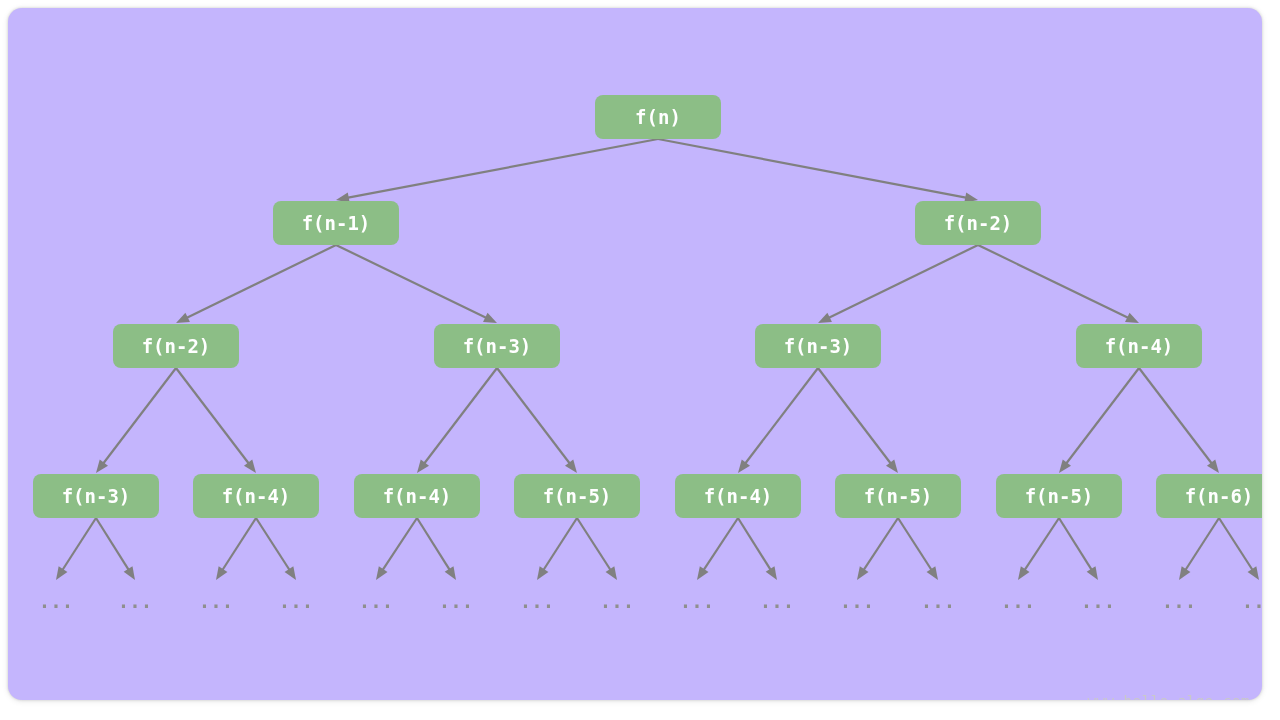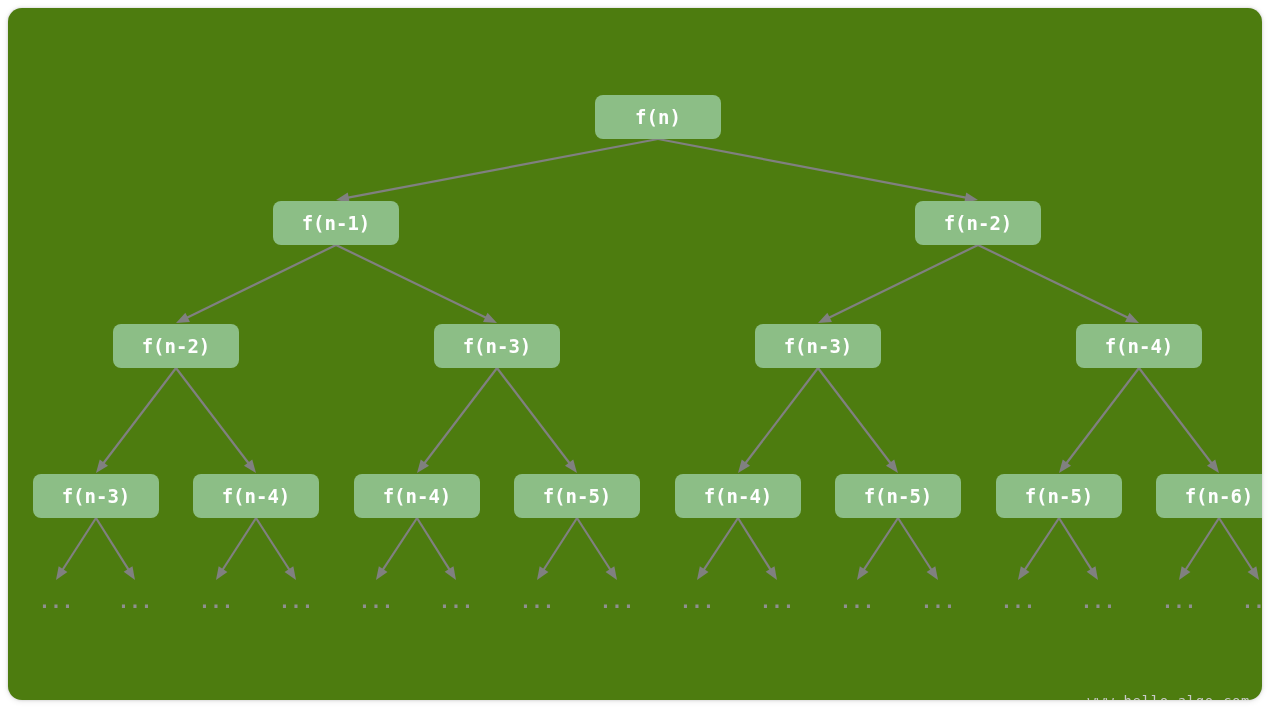--- a/index.html
+++ b/index.html
@@ -9,21 +9,21 @@
     height: 720px;
     background: #ffffff;
     font-family: "DejaVu Sans Mono", monospace;
   }
   #canvas-card {
     position: absolute;
     left: 8px;
     top: 8px;
     width: 1254px;
     height: 692px;
-    background: #4d7c0f;
+    background: #c4b5fd;
     border-radius: 14px;
     box-shadow: 0 0 3px rgba(0,0,0,0.16), 0 1px 6px rgba(0,0,0,0.10);
     overflow: hidden;
   }
   #tree-svg {
     position: absolute;
     left: 0;
     top: 0;
     display: block;
   }

